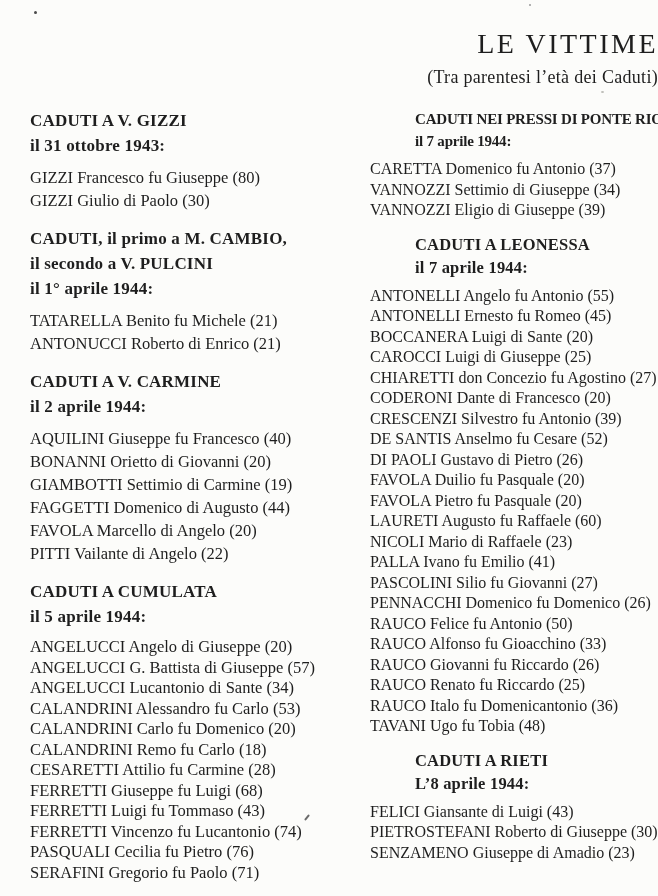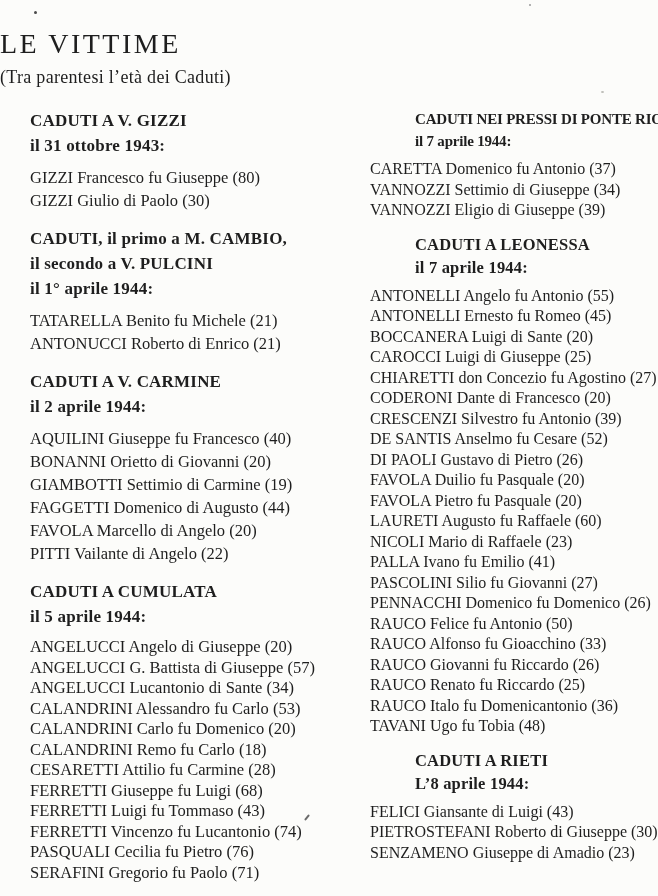--- a/index.html
+++ b/index.html
@@ -5,21 +5,21 @@
   html, body { margin: 0; padding: 0; }
   .page {
     position: relative;
     width: 658px;
     height: 896px;
     background: #fcfcfa;
     color: #1e1e1e;
     font-family: "Liberation Serif", "DejaVu Serif", serif;
     overflow: hidden;
   }
-  .masthead { text-align: left; padding-top: 26px; }
+  .masthead { text-align: right; padding-top: 26px; }
   .title {
     font-size: 28px;
     line-height: 36px;
     letter-spacing: 2.5px;
     font-weight: 400;
   }
   .subtitle {
     font-size: 18px;
     line-height: 26px;
     margin-top: 2px;

